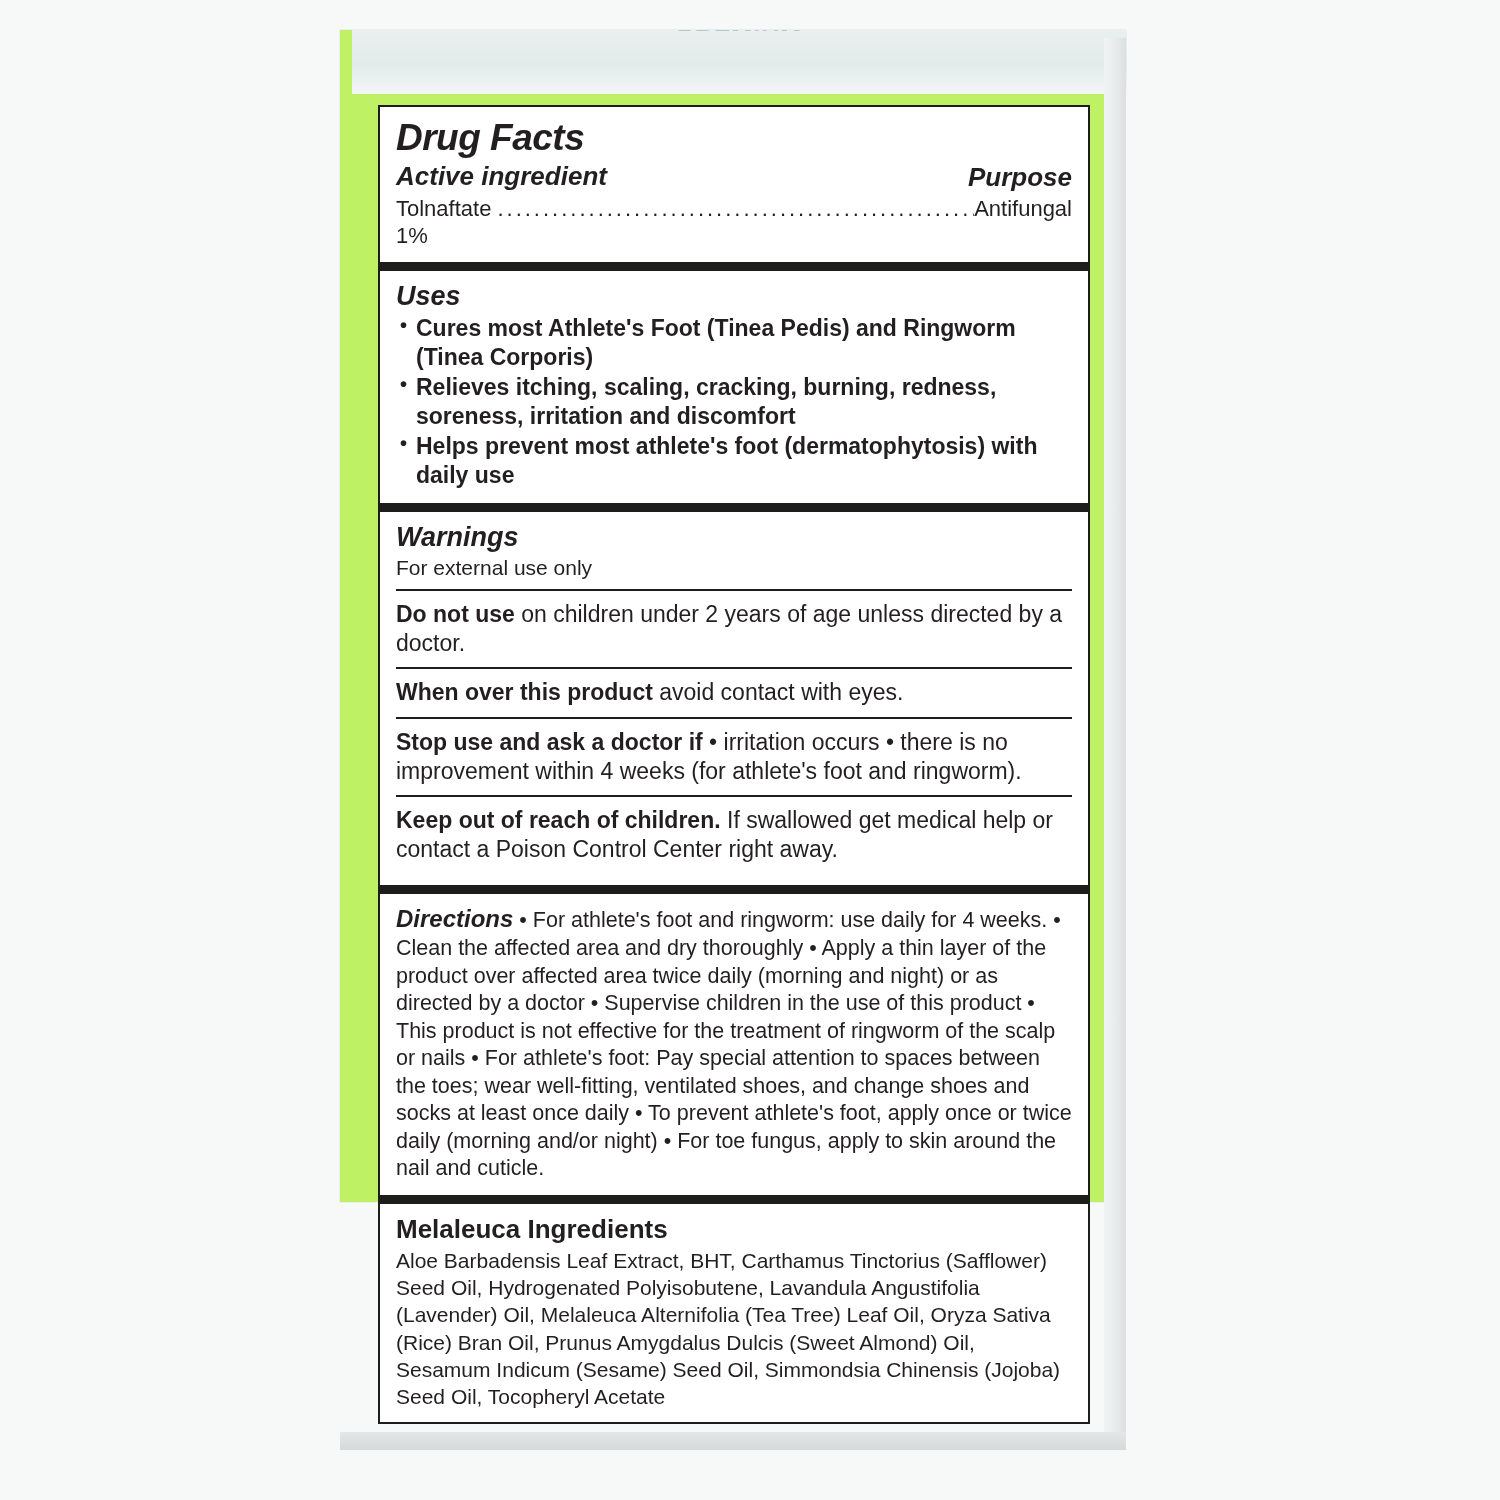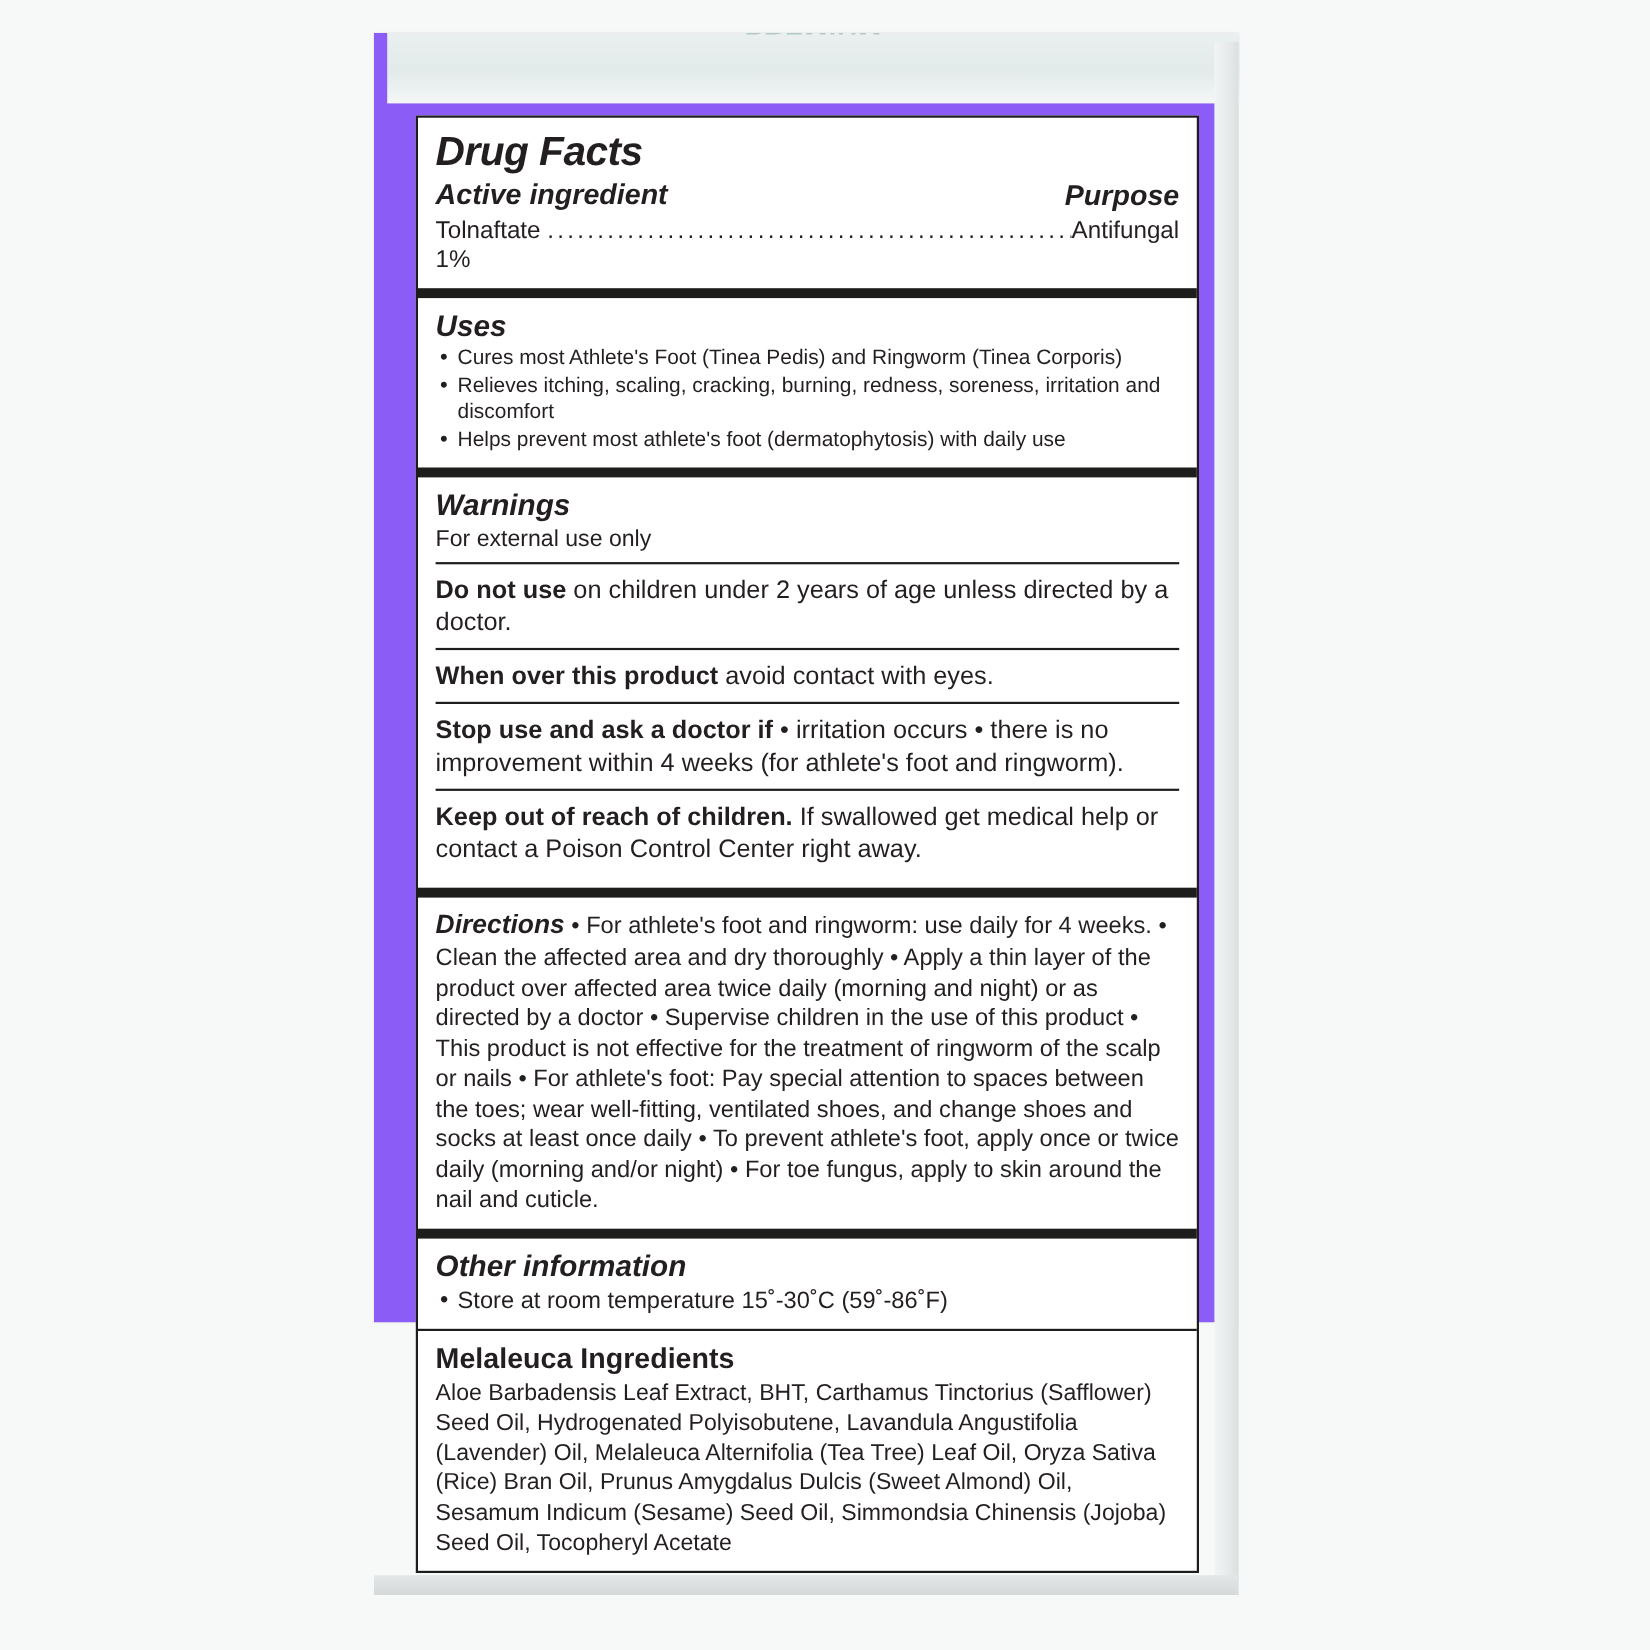--- a/index.html
+++ b/index.html
@@ -20,21 +20,21 @@
     width: 1500px;
     height: 1500px;
   }
 
   .box {
     position: absolute;
     left: 340px;
     top: 30px;
     width: 785px;
     height: 1172px;
-    background: #8b5cf6;
+    background: #bef264;
     box-shadow: 0 0 0 1px #ededed;
   }
   
   .box-top {
     position: absolute;
     left: 352px;
     top: 30px;
     width: 775px;
     height: 64px;
     background: linear-gradient(180deg,#e9f0ef 0%, #e2ebea 55%, #f4f7f7 100%);
@@ -142,25 +142,26 @@
     font-size: 26px;
     font-weight: bold;
     margin-bottom: 2px;
   }
   ul.bullets {
     list-style: none;
     margin: 0;
     padding: 0;
   }
   ul.bullets li {
-    font-size: 19px;
+    font-size: 23px;
     line-height: 1.26;
     padding-left: 20px;
     position: relative;
     margin-bottom: 1px;
+    font-weight: bold;
   }
   ul.bullets li:before {
     content: "\2022";
     position: absolute;
     left: 4px;
     top: -1px;
     font-size: 20px;
   }
   .warn-line {
     font-size: 23px;
@@ -252,24 +253,20 @@
           <b>Keep out of reach of children.</b><span> If swallowed get medical help or contact a Poison Control Center right away.</span>
         </div>
       </div>
 
       <div class="sec">
         <div class="directions">
           <span class="dtitle">Directions</span><span> • For athlete's foot and ringworm: use daily for 4 weeks. • Clean the affected area and dry thoroughly • Apply a thin layer of the product over affected area twice daily (morning and night) or as directed by a doctor • Supervise children in the use of this product • This product is not effective for the treatment of ringworm of the scalp or nails • For athlete's foot: Pay special attention to spaces between the toes; wear well-fitting, ventilated shoes, and change shoes and socks at least once daily • To prevent athlete's foot, apply once or twice daily (morning and/or night) • For toe fungus, apply to skin around the nail and cuticle.</span>
         </div>
       </div>
 
-      <div class="sec thin">
-        <div class="sec-title">Other information</div>
-        <div class="other-item">Store at room temperature 15˚-30˚C (59˚-86˚F)</div>
-      </div>
 
       <div class="sec">
         <div class="sec-title-plain">Melaleuca Ingredients</div>
         <div class="inactive-body">Aloe Barbadensis Leaf Extract, BHT, Carthamus Tinctorius (Safflower) Seed Oil, Hydrogenated Polyisobutene, Lavandula Angustifolia (Lavender) Oil, Melaleuca Alternifolia (Tea Tree) Leaf Oil, Oryza Sativa (Rice) Bran Oil, Prunus Amygdalus Dulcis (Sweet Almond) Oil, Sesamum Indicum (Sesame) Seed Oil, Simmondsia Chinensis (Jojoba) Seed Oil, Tocopheryl Acetate</div>
       </div>
 
     </div>
   </div>
 
   <div class="box-top">

